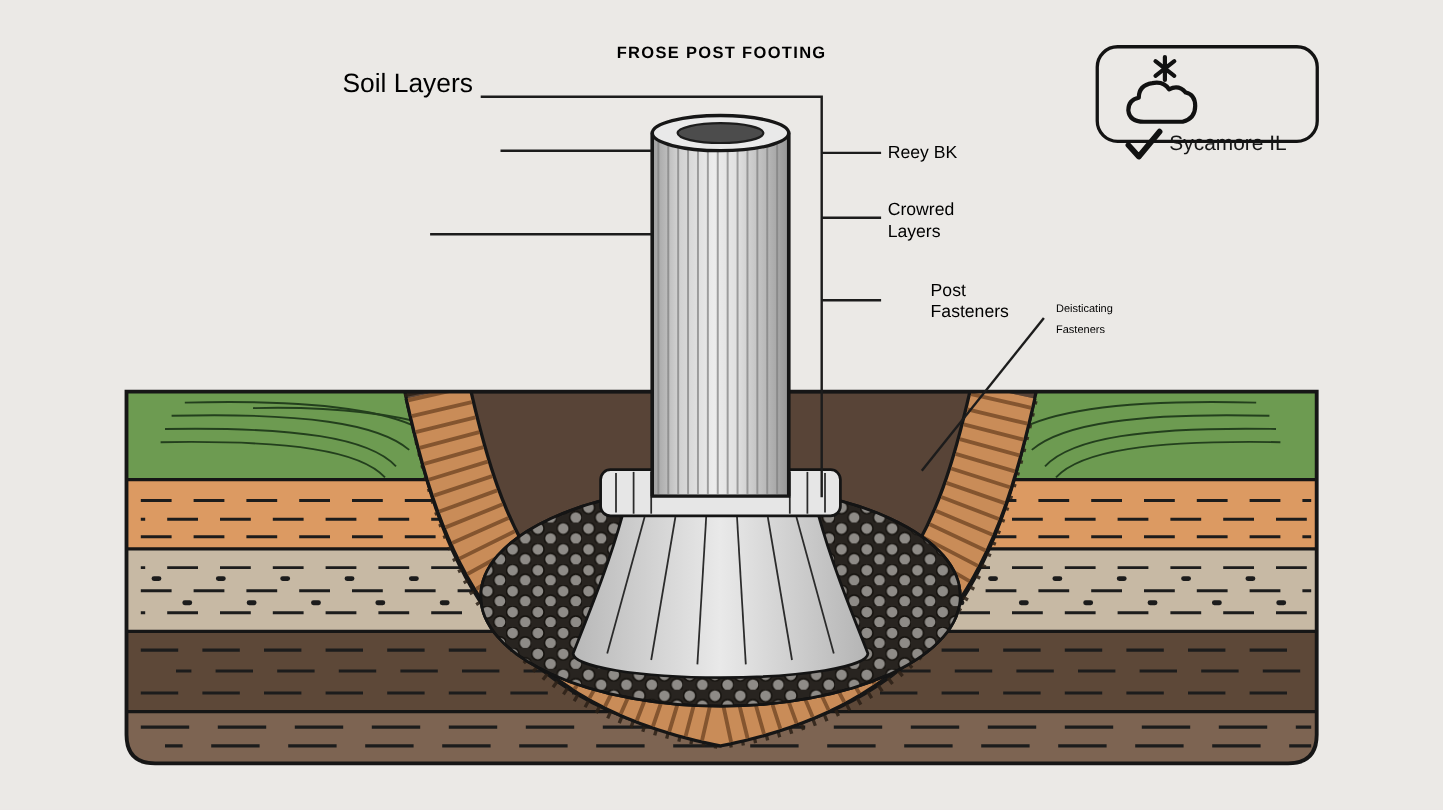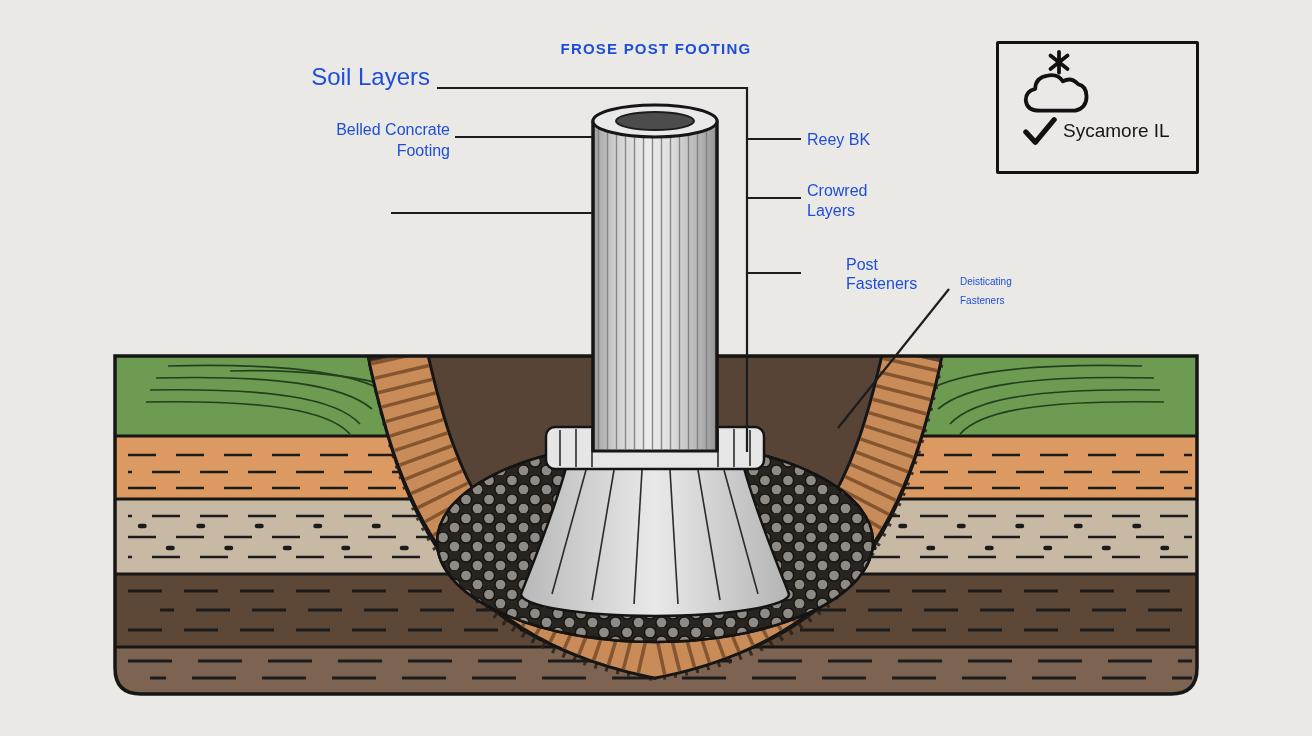--- a/index.html
+++ b/index.html
@@ -6,31 +6,31 @@
     --background:#ebe9e6; --outline:#161616; --grass:#6d9b51;
     --soil-orange:#dc9a62; --soil-tan:#c7b9a4; --soil-dark-brown:#5d4838;
     --soil-mid-brown:#7d6452; --bowl-soil:#584437; --bowl-lining:#c98c58;
     --lining-hatch:#7c4f2b; --gravel-base:#282420; --pebble:#8e8b87;
     --concrete-light:#e6e6e6; --post-hole:#4c4c4c;
   }
   *{margin:0;padding:0;box-sizing:border-box}
   body{font-family:"Liberation Sans",sans-serif;background:var(--background)}
   .stage{position:relative;width:1312px;height:736px;overflow:hidden;background:var(--background);color:#1d1d1d}
   svg.scene{position:absolute;left:0;top:0}
-  .lbl{position:absolute;color:#1d4ed8;line-height:20px;font-size:16px}
+  .lbl{position:absolute;color:#000000;line-height:20px;font-size:16px}
   .title{left:0;right:0;top:39px;text-align:center;font-size:15px;font-weight:700;letter-spacing:1.2px}
   .soil-layers{left:280px;top:67px;width:150px;text-align:right;font-size:24px}
   .belled{left:300px;top:119px;width:150px;text-align:right;line-height:21px}
   .mix{left:280px;top:203px}
   .reey{left:807px;top:130px}
   .crowred{left:807px;top:181px}
   .postf{left:846px;top:255px;line-height:19px}
   .deist{left:960px;top:273px;font-size:10px;line-height:18.5px}
   
-  .badge{position:absolute;left:996px;top:41px;width:203px;height:133px;border:3.5px solid #131313;border-radius:2px}
+  .badge{position:absolute;left:996px;top:41px;width:203px;height:89px;border:3.5px solid #131313;border-radius:20px}
   .badge-icon{position:absolute;left:8px;top:4px}
   .badge-check{position:absolute;left:22px;top:70px}
   .badge-label{position:absolute;left:64px;top:76px;font-size:19px;color:#161616}
   
   .f-grass{fill:var(--grass)} .f-orange{fill:var(--soil-orange)} .f-tan{fill:var(--soil-tan)}
   .f-dark{fill:var(--soil-dark-brown)} .f-mid{fill:var(--soil-mid-brown)}
   .f-bowl{fill:var(--bowl-soil)} .f-gravel{fill:var(--gravel-base)} .f-pebble{fill:var(--pebble)}
   .s-lining{stroke:var(--bowl-lining)} .s-hatch{stroke:var(--lining-hatch)}
   .dash{stroke:#1c1c1c;stroke-width:2.6;fill:none}
   .d-a{stroke-dasharray:28 20} .d-b{stroke-dasharray:28 20;stroke-dashoffset:24}
@@ -170,24 +170,20 @@
       <path d="M 747,198 H 801"></path>
       <path d="M 747,273 H 801"></path>
       <path d="M 949,289 L 838,428"></path>
     </g>
   </svg>
 
   <div class="lbl title">FROSE POST FOOTING</div>
 
   <div class="lbl soil-layers">Soil Layers</div>
 
-  <div class="lbl belled">
-    <div>Belled Concrate</div>
-    <div>Footing</div>
-  </div>
 
 
   <div class="lbl reey">Reey BK</div>
 
   <div class="lbl crowred">
     <div>Crowred</div>
     <div>Layers</div>
   </div>
 
   <div class="lbl postf">

